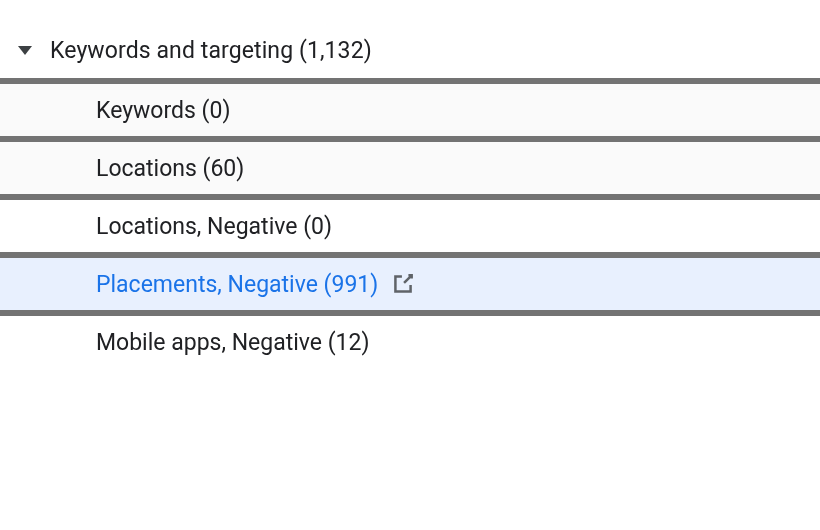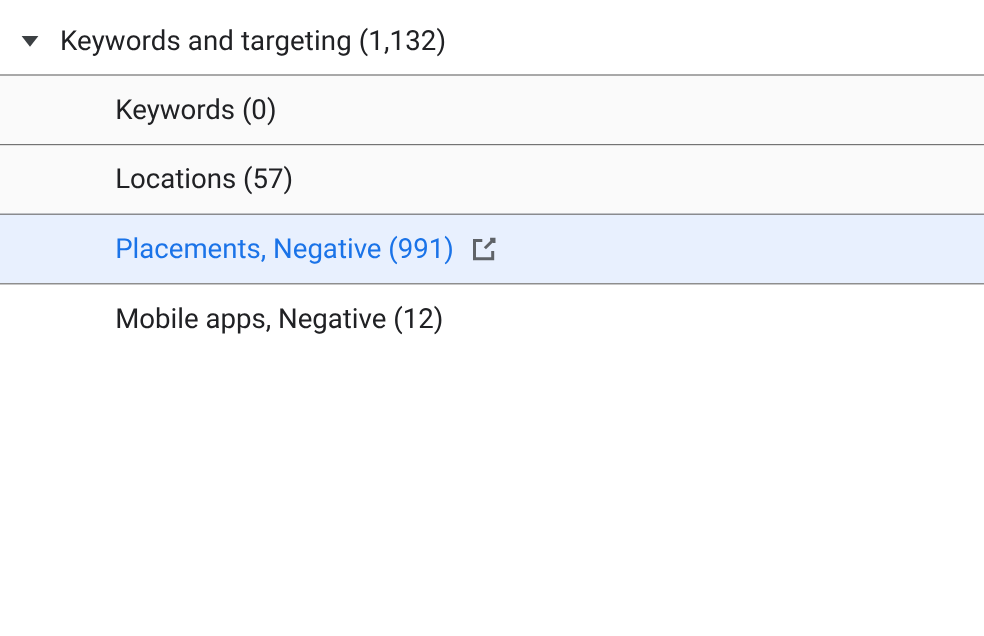--- a/index.html
+++ b/index.html
@@ -5,21 +5,21 @@
     * { margin: 0; padding: 0; box-sizing: border-box; }
     body {
       font-family: "Google Sans", Roboto, Arial, sans-serif;
       background: #fff;
       width: 820px;
       height: 530px;
       overflow: hidden;
       font-size: 23px;
       color: #202124;
     }
-    .tree { padding-top: 10px; }
+    .tree { padding-top: 26px; }
     .parent-row {
       display: flex;
       align-items: center;
       height: 48px;
       padding-left: 18px;
       cursor: pointer;
     }
     .caret {
       width: 0; height: 0;
       border-left: 7px solid transparent;
@@ -29,21 +29,21 @@
       flex-shrink: 0;
     }
     .parent-label { letter-spacing: 0.1px; line-height: 1; }
     .children { padding-top: 4px; }
     .child-row {
       display: flex;
       align-items: center;
       height: 58px;
       padding-left: 96px;
       cursor: pointer;
-      border-top: 1px solid #737373;
+      border-top: 6px solid #737373;
     }
     .child-row.alt { background: #fafafa; }
     .child-row.selected { background: #e8f0fe; }
     .child-row.selected .child-label,
     .child-row.selected .open-count { color: #1a73e8; }
     .child-label { line-height: 1; }
     .ext-icon {
       margin-left: 12px;
       display: inline-flex;
       align-items: center;
@@ -59,21 +59,24 @@
     <span class="parent-label">
       <span>Keywords and targeting</span>
       (<span>1,132</span>)
     </span>
   </div>
   <div class="children" id="children-container">
       <div class="child-row alt">
         <span class="child-label">Keywords (0)</span>
       </div>
       <div class="child-row alt">
-        <span class="child-label">Locations (57)</span>
+        <span class="child-label">Locations (60)</span>
+      </div>
+      <div class="child-row">
+        <span class="child-label">Locations, Negative (0)</span>
       </div>
       <div class="child-row selected">
         <span class="child-label">Placements, Negative (991)</span>
         <span class="ext-icon">
           <svg viewBox="0 0 24 24">
             <path d="M17 4h3v3"></path>
             <path d="M13 11l7-7"></path>
             <path d="M19 13v6H5V5h6"></path>
           </svg>
         </span>

